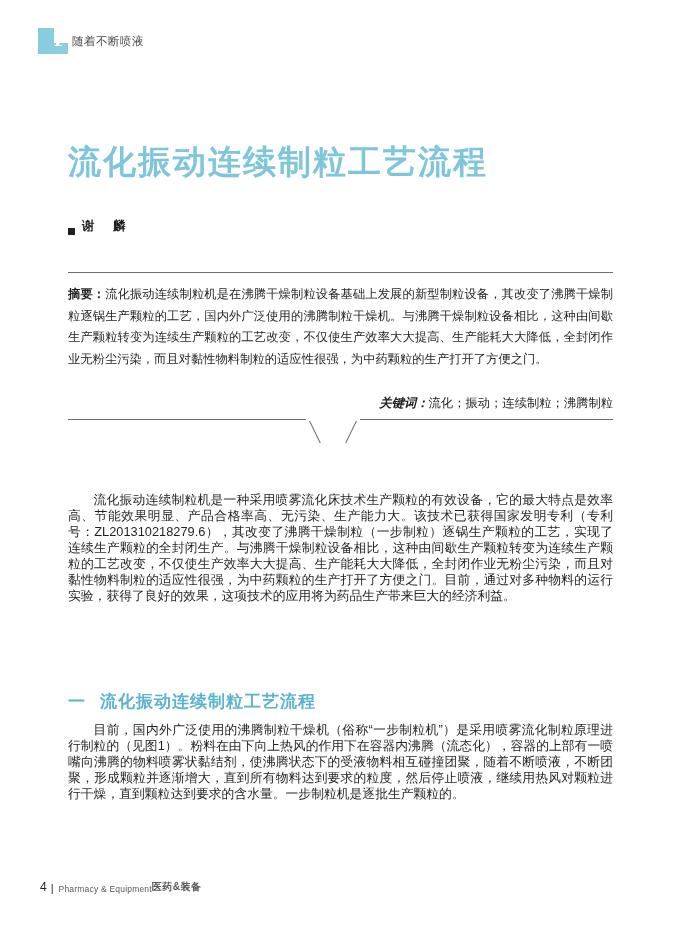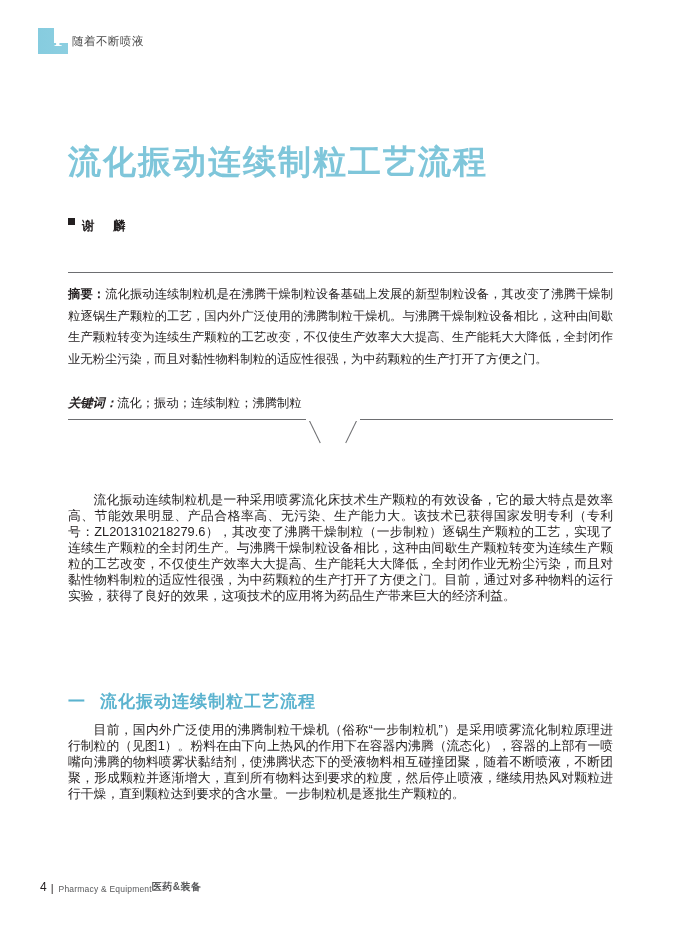--- a/index.html
+++ b/index.html
@@ -88,21 +88,21 @@
     font-family: "Liberation Sans", sans-serif;
     white-space: nowrap;
   }
 
   
   .author-line {
     position: absolute;
     left: 68px;
     top: 218px;
     display: flex;
-    align-items: flex-start;
+    align-items: flex-end;
     font-size: 12.5px;
     font-weight: bold;
     color: #231f20;
   }
   .author-marker {
     width: 7px;
     height: 7px;
     background: #231f20;
     margin-right: 7px;
     display: inline-block;
@@ -134,20 +134,21 @@
     font-weight: bold;
   }
   .keywords {
     position: absolute;
     left: 68px;
     top: 393px;
     width: 545px;
     font-size: 12.3px;
     line-height: 21px;
     color: #231f20;
+    text-align: right;
   }
   .keywords .lead {
     font-style: italic;
     font-weight: bold;
   }
   .rule-bottom-wrap {
     position: absolute;
     left: 68px;
     top: 419px;
     width: 545px;

